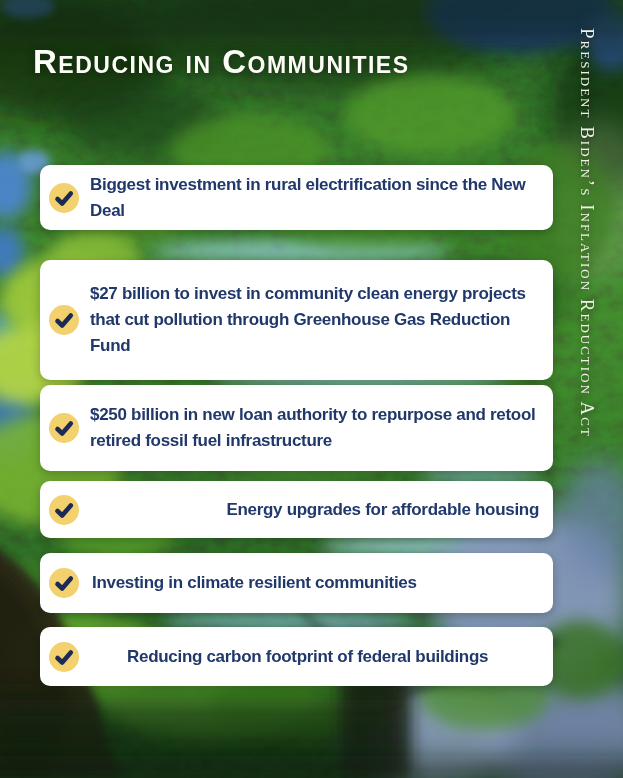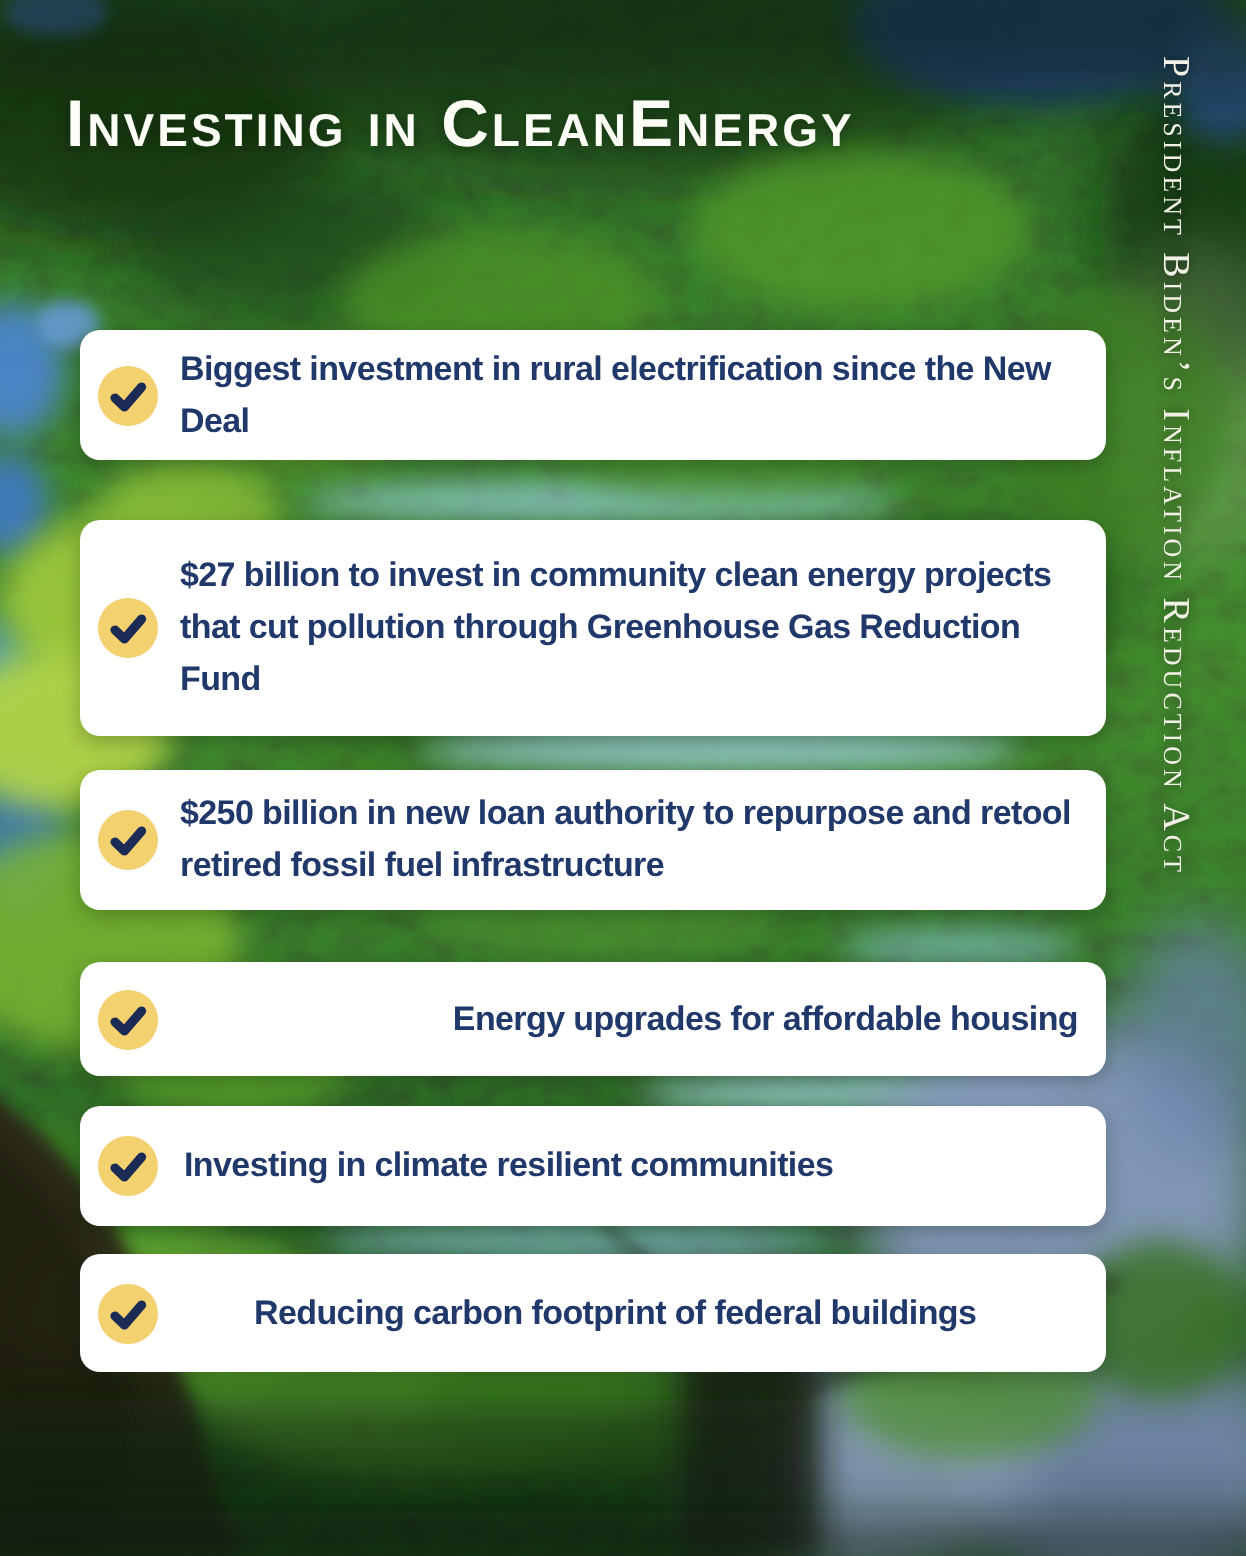--- a/index.html
+++ b/index.html
@@ -36,22 +36,22 @@
     display:flex;align-items:center;gap:11px;
     padding:0 14px 0 9px;
   }
   .card p{
     margin:0;flex:1;
     color:var(--card-text-navy,#21386b);
     font-size:17px;line-height:26px;font-weight:bold;letter-spacing:-0.3px;
   }
   .check{width:30px;height:30px;flex:0 0 30px;}
   .card-1{top:165px;height:65px;}
-  .card-2{top:260px;height:108px;}
-  .card-3{top:385px;height:70px;}
+  .card-2{top:260px;height:120px;}
+  .card-3{top:385px;height:86px;}
   .card-4{top:481px;height:57px;text-align:right;}
   .card-5{top:553px;height:60px;gap:13px;}
   .card-6{top:627px;height:59px;gap:48px;}
 
   .footer-url{
     position:absolute;left:28px;top:776px;margin:16px;
     color:#fcfcf6;font-size:20px;font-weight:bold;
     font-variant:small-caps;letter-spacing:2.5px;
     text-shadow:0 1px 6px rgba(0,0,0,.4);
   }
@@ -138,21 +138,21 @@
   <path d="M-20 560 C 20 578, 50 630, 70 700 L 50 778 L -20 778 Z" fill="#1d1a10" opacity="0.6" filter="url(#b4)"></path>
   <rect x="340" y="670" width="70" height="110" fill="#1e1a12" opacity="0.85" filter="url(#b8)"></rect>
   <path d="M370 705 L560 640" stroke="#23301a" stroke-width="8" opacity="0.5" filter="url(#b4)"></path>
   <path d="M395 700 L300 610" stroke="#1d2a15" stroke-width="6" opacity="0.5" filter="url(#b4)"></path>
 
   <rect x="-20" y="-25" width="663" height="70" fill="#0a2210" opacity="0.5" filter="url(#b14)"></rect>
   <rect x="-20" y="700" width="420" height="90" fill="#0c2210" opacity="0.6" filter="url(#b14)"></rect>
   <rect x="-20" y="756" width="663" height="40" fill="#0b1f0e" opacity="0.5" filter="url(#b14)"></rect>
 </svg>
 
-<h1 class="page-title">Investing in CleanEnergy</h1>
+<h1 class="page-title">Reducing in Communities</h1>
 
 <div class="banner-vertical">President Biden’s Inflation Reduction Act</div>
 
 <div class="card card-1">
   <svg class="check" viewBox="0 0 30 30">
     <circle cx="15" cy="15" r="15" fill="var(--checkmark-circle-gold,#F2D16E)"></circle>
     <path d="M8.5 16 L13.2 20.5 L21.8 10.5" fill="none" stroke="var(--checkmark-navy,#1B2B55)" stroke-width="4.6" stroke-linecap="round" stroke-linejoin="round"></path>
   </svg>
   <p>Biggest investment in rural electrification since the New Deal</p>
 </div>

